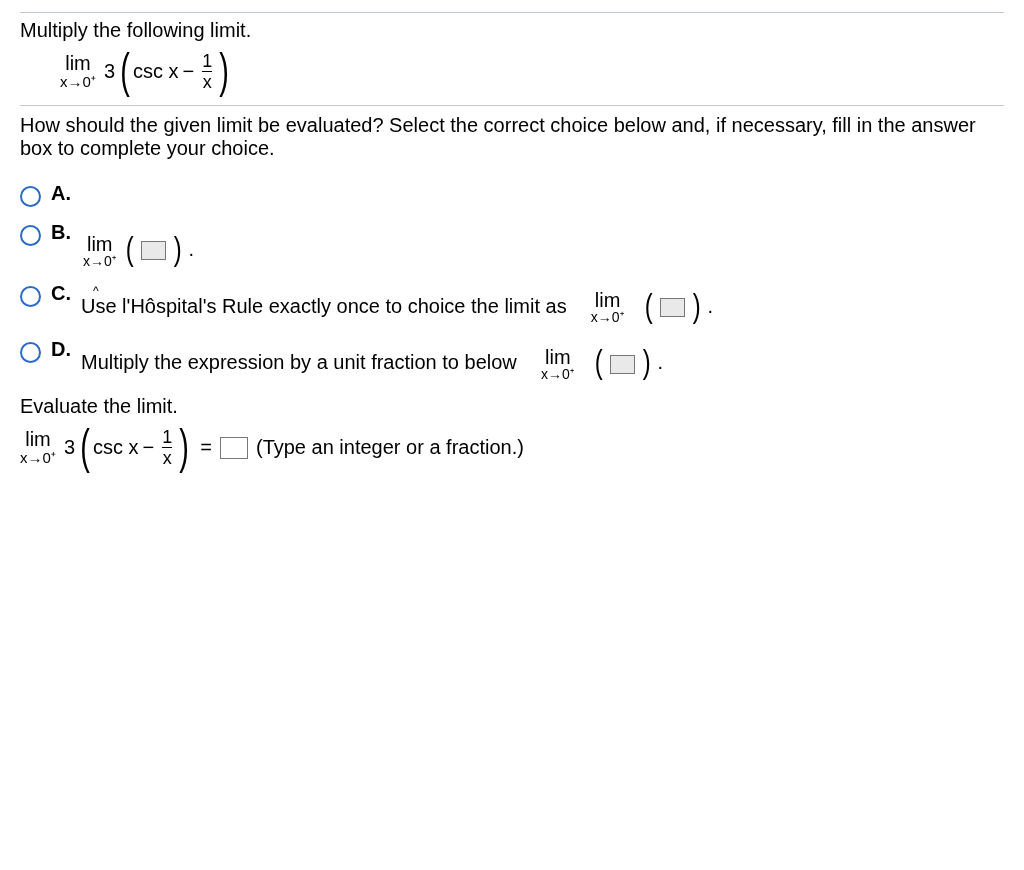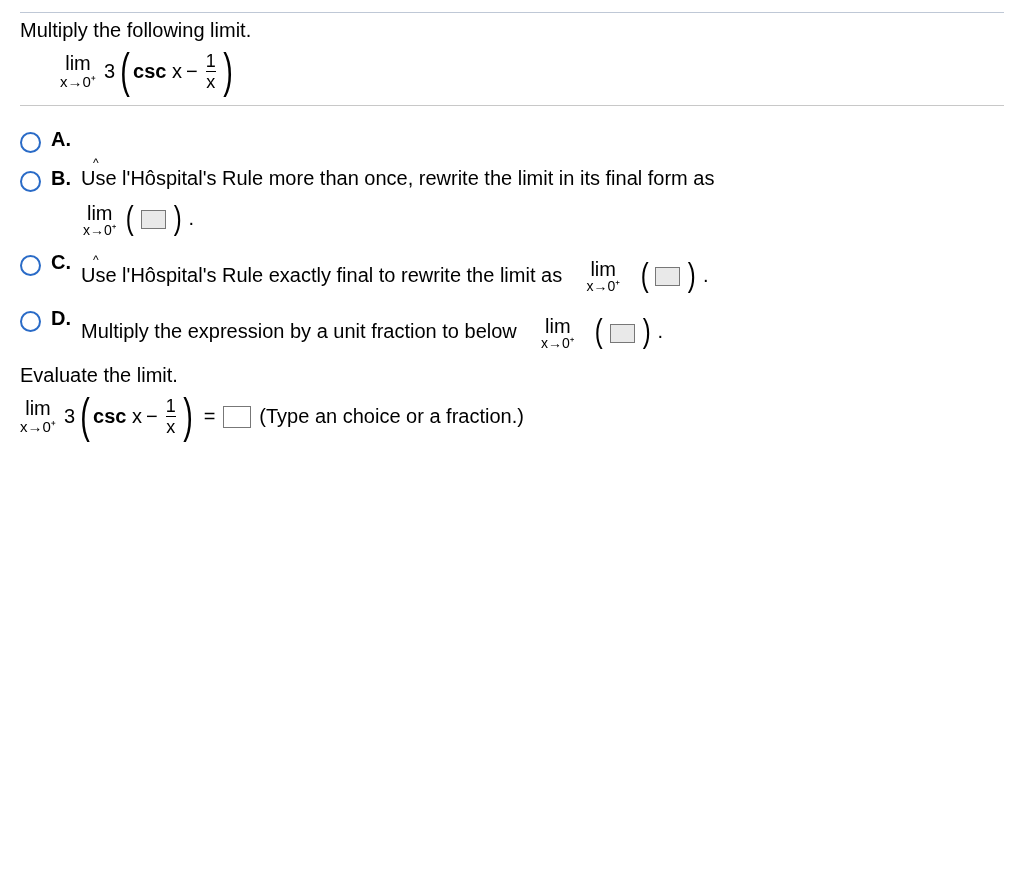--- a/index.html
+++ b/index.html
@@ -33,21 +33,21 @@
   }
   .lim-top { font-size: 20px; }
   .lim-bot { font-size: 15px; }
   .coef { font-size: 20px; margin: 0 2px; }
   .big-paren {
     font-size: 48px;
     font-weight: 300;
     line-height: 0.8;
     transform: scaleX(0.6);
   }
-  .csc { font-weight: bold; font-family: Arial, sans-serif; margin-top: 48px; }
+  .csc { font-weight: normal; font-family: Arial, sans-serif; margin-top: 48px; }
   .frac {
     display: inline-flex;
     flex-direction: column;
     align-items: center;
     margin: 0 4px;
     vertical-align: middle;
     line-height: 1.0;
   }
   .frac .num { font-size: 18px; }
   .frac .bar { width: 100%; border-top: 1.4px solid #000; margin: 1px 0; }
@@ -159,51 +159,51 @@
     <span class="frac">
       <span class="num">1</span>
       <span class="bar"></span>
       <span class="den">x</span>
     </span>
     <span class="big-paren">)</span>
   </div>
 
   <hr class="rule">
 
+  <div class="question-block">How should the given limit be evaluated? Select the correct choice below and, if necessary, fill in the answer box to complete your choice.</div>
 
   <div class="options">
 
     <div class="opt-row">
       <div class="radio"></div>
       <div class="opt-label">A.</div>
     </div>
 
     <div class="opt-row">
       <div class="radio"></div>
       <div class="opt-label">B.</div>
       <div class="opt-body">
-        <span><span class="hospital-hat">Use l'Hôspital's Rule more than once, rewrite the limit in its final form as</span></span>
         <div class="indent-lim">
           <span class="sub-lim">
             <span class="t">lim</span>
             <span class="b">x→0⁺</span>
           </span>
           <span class="inline-paren">(</span>
           <span class="answer-box sm"></span>
           <span class="inline-paren">)</span>
           <span>.</span>
         </div>
       </div>
     </div>
 
     <div class="opt-row">
       <div class="radio"></div>
       <div class="opt-label">C.</div>
       <div class="opt-body">
-        <span><span class="hospital-hat">Use l'Hôspital's Rule exactly final to rewrite the limit as</span></span>
+        <span><span class="hospital-hat">Use l'Hôspital's Rule exactly once to choice the limit as</span></span>
         &nbsp;&nbsp;
         <span class="sub-lim">
           <span class="t">lim</span>
           <span class="b">x→0⁺</span>
         </span>
         &nbsp;
         <span class="inline-paren">(</span>
         <span class="answer-box sm"></span>
         <span class="inline-paren">)</span>
         <span>.</span>
@@ -242,16 +242,16 @@
     <span><span class="csc">csc</span>&nbsp;<span>x</span></span>
     <span class="minus">−</span>
     <span class="frac">
       <span class="num">1</span>
       <span class="bar"></span>
       <span class="den">x</span>
     </span>
     <span class="big-paren">)</span>
     <span class="eq">=</span>
     <span class="answer-box main"></span>
-    <span class="hint">(Type an choice or a fraction.)</span>
+    <span class="hint">(Type an integer or a fraction.)</span>
   </div>
 
 </div>
 
 </body></html>

